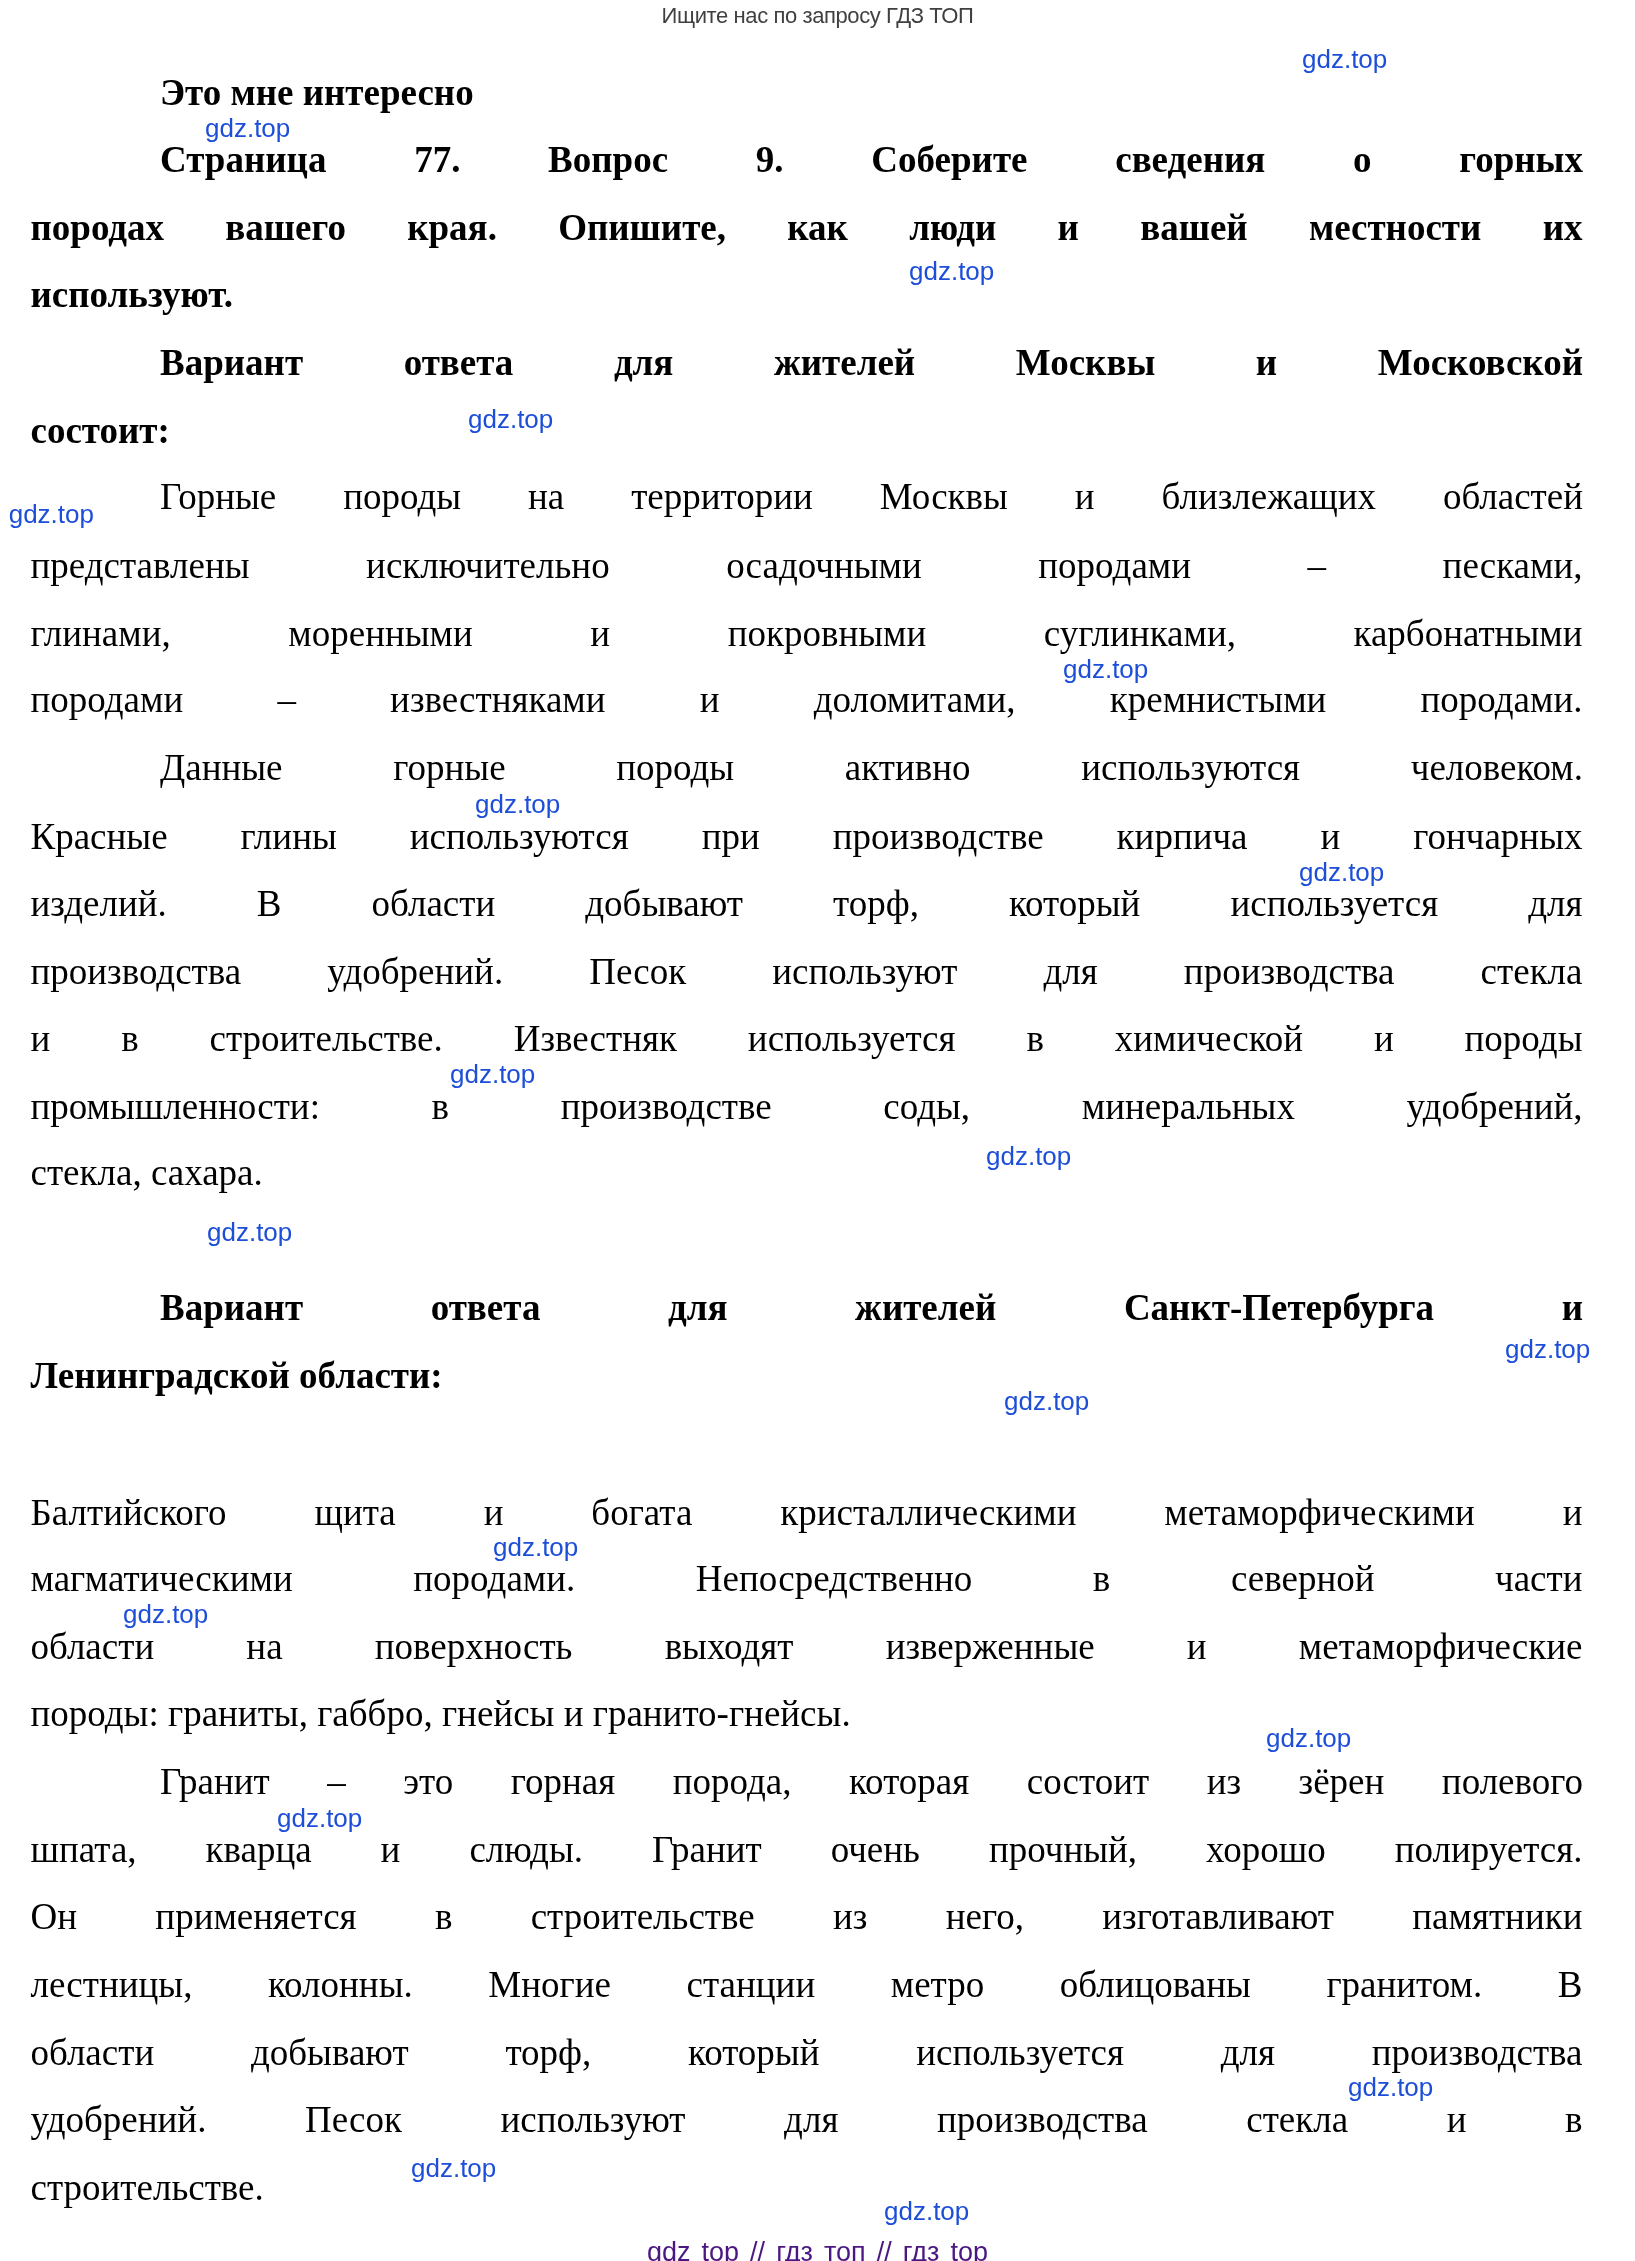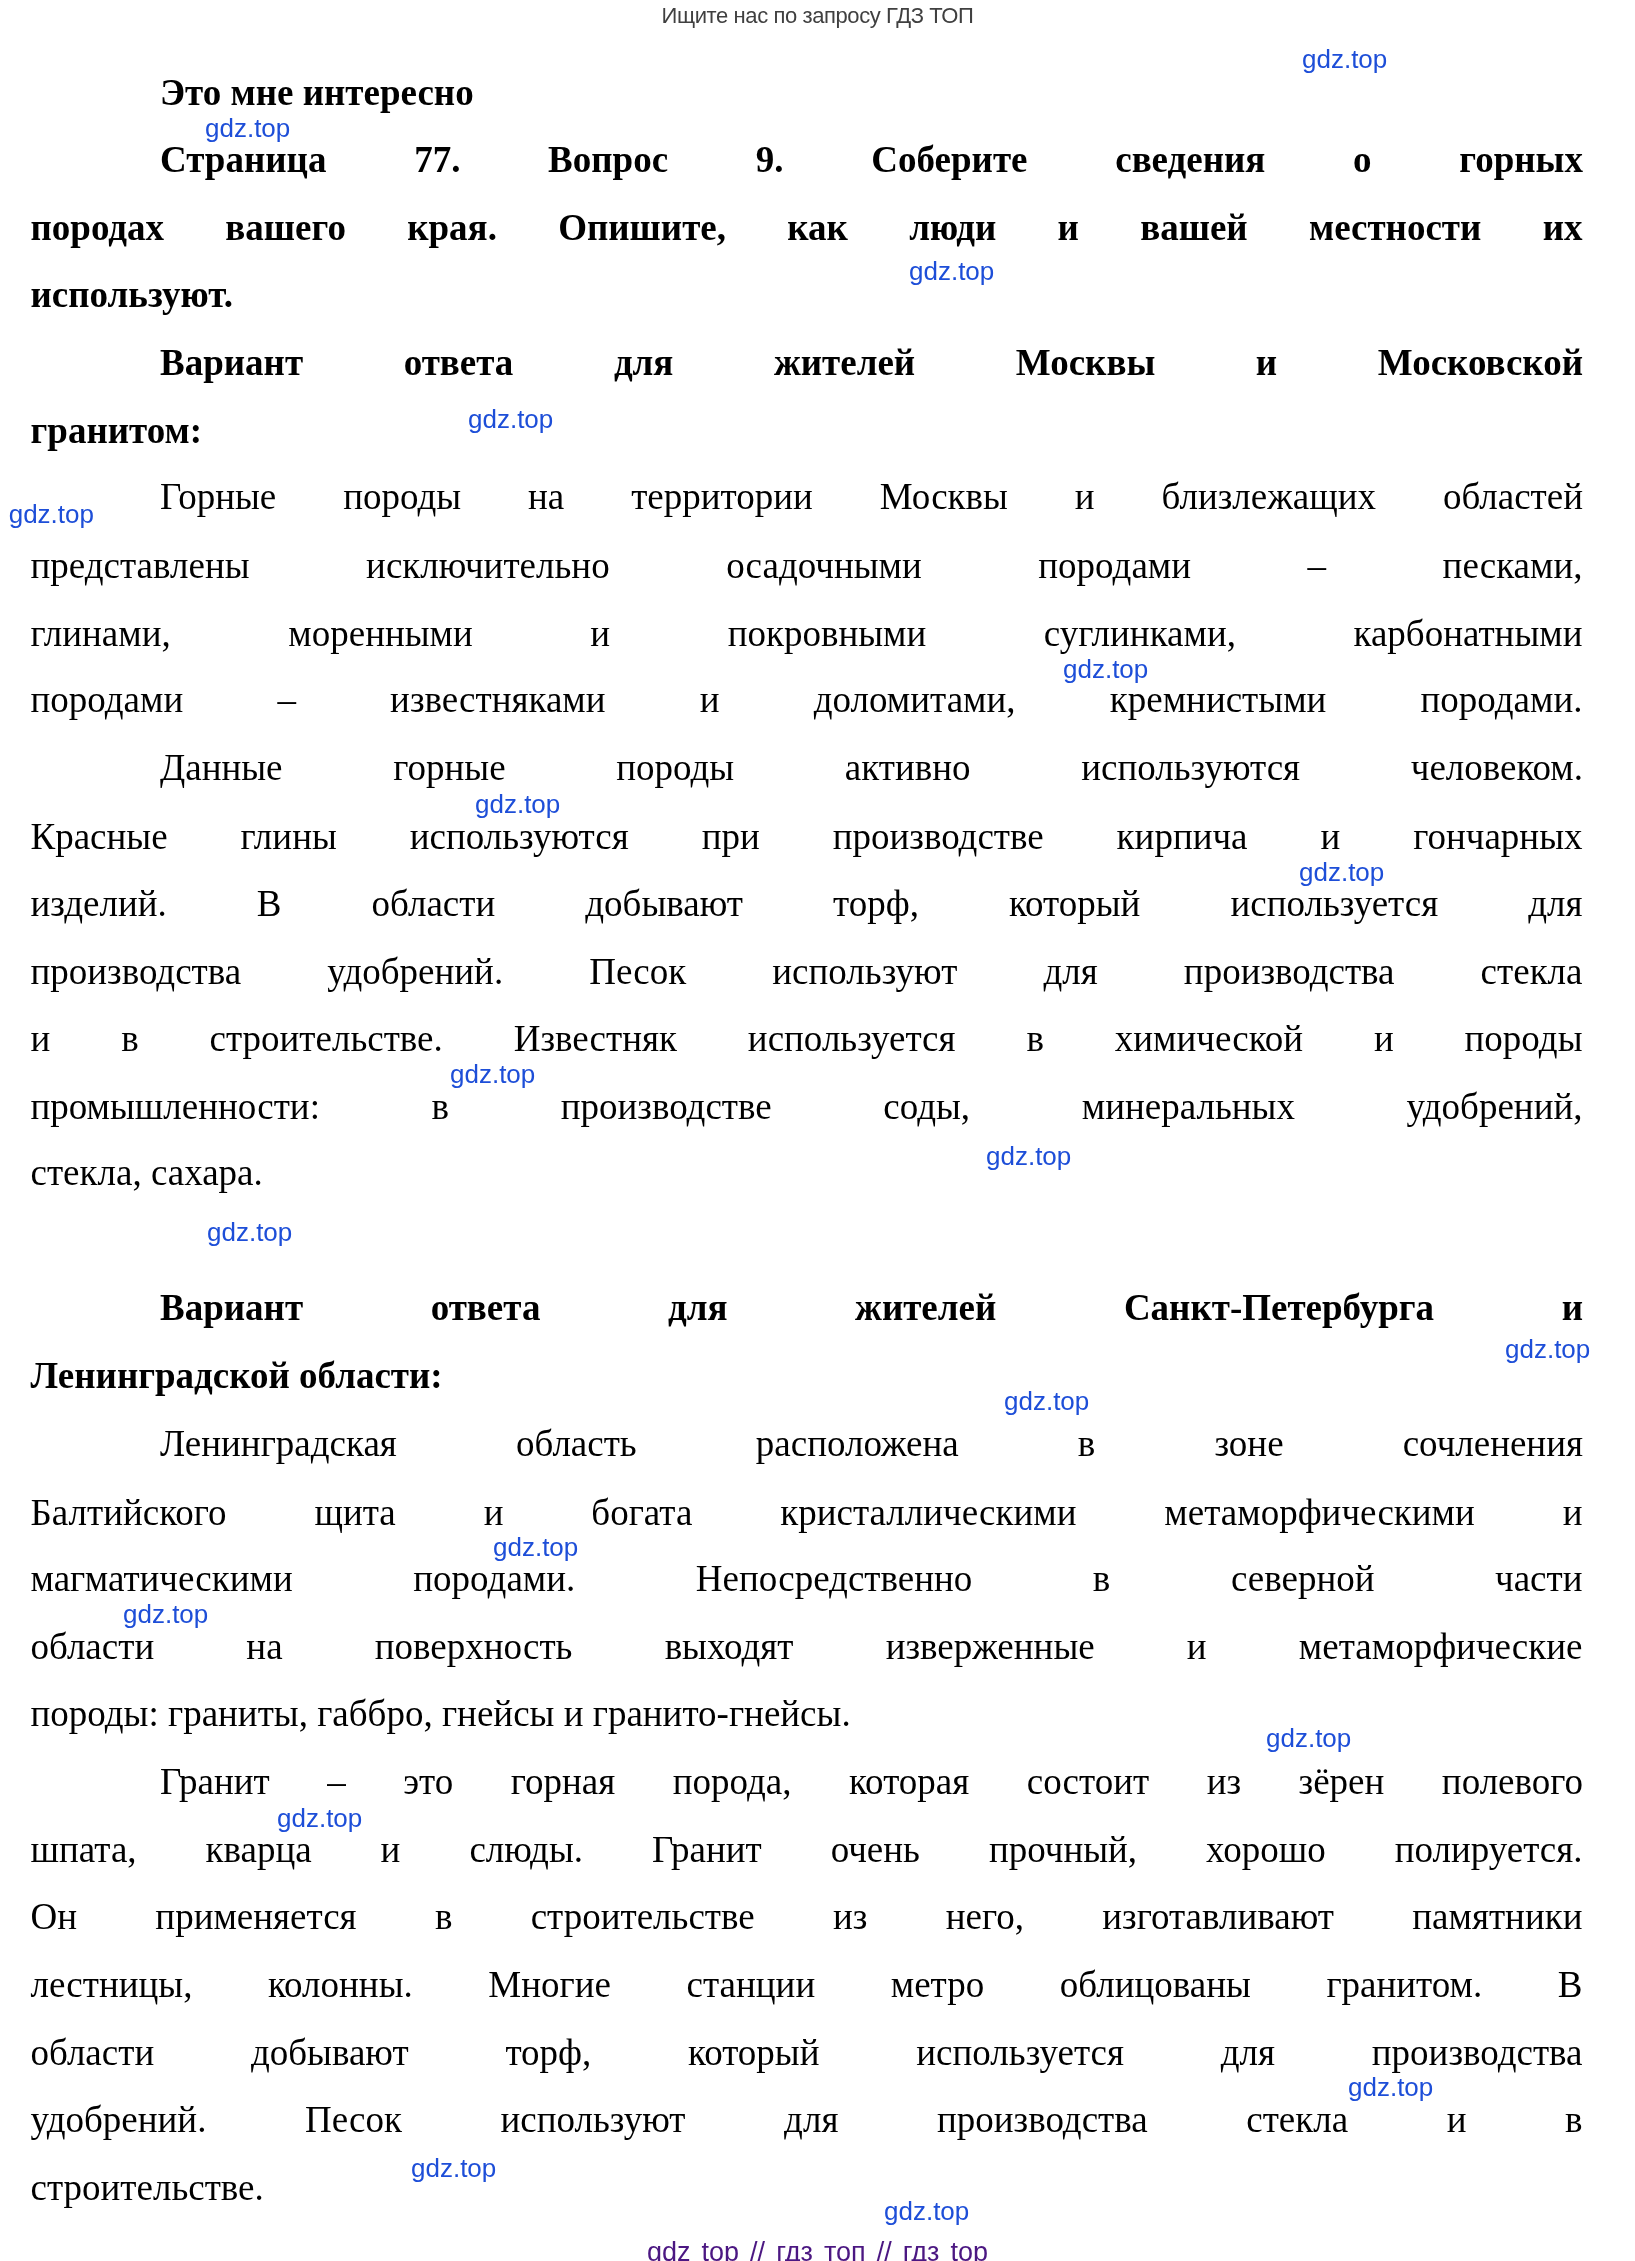--- a/index.html
+++ b/index.html
@@ -23,39 +23,38 @@
 
   <div class="banner">Ищите нас по запросу ГДЗ ТОП</div>
 
   <div class="ln b ind" style="top:62px;">Это мне интересно</div>
 
   <div class="ln b ind j" style="top:129px;">Страница 77. Вопрос 9.      Соберите сведения о горных</div>
   <div class="ln b j" style="top:197px;">породах вашего края. Опишите, как люди и вашей местности их</div>
   <div class="ln b" style="top:264px;">используют.</div>
 
   <div class="ln b ind j" style="top:332px;">Вариант ответа для жителей Москвы и Московской</div>
-  <div class="ln b" style="top:400px;">гранитом:</div>
+  <div class="ln b" style="top:400px;">состоит:</div>
 
   <div class="ln ind j" style="top:466px;">Горные породы на территории Москвы и близлежащих областей</div>
   <div class="ln j" style="top:535px;">представлены исключительно осадочными породами – песками,</div>
   <div class="ln j" style="top:603px;">глинами, моренными и покровными суглинками, карбонатными</div>
   <div class="ln j" style="top:669px;">породами – известняками и доломитами, кремнистыми породами.</div>
 
   <div class="ln ind j" style="top:737px;">Данные горные породы активно используются человеком.</div>
   <div class="ln j" style="top:806px;">Красные глины используются при производстве кирпича и гончарных</div>
   <div class="ln j" style="top:873px;">изделий. В области добывают торф, который используется для</div>
   <div class="ln j" style="top:941px;">производства удобрений. Песок используют для производства стекла</div>
   <div class="ln j" style="top:1008px;">и в строительстве. Известняк используется в химической и породы</div>
   <div class="ln j" style="top:1076px;">промышленности: в производстве соды, минеральных удобрений,</div>
   <div class="ln" style="top:1142px;">стекла, сахара.</div>
 
   <div class="ln b ind j" style="top:1277px;">Вариант ответа для жителей Санкт-Петербурга и</div>
   <div class="ln b" style="top:1345px;">Ленинградской области:</div>
 
-  <div class="ln ind j" style="top:1413px;">Ленинградская область расположена в зоне сочленения</div>
   <div class="ln j" style="top:1548px;">магматическими породами. Непосредственно в северной части</div>
   <div class="ln j" style="top:1482px;">Балтийского щита и богата кристаллическими метаморфическими и</div>
   <div class="ln j" style="top:1616px;">области на поверхность выходят изверженные и метаморфические</div>
   <div class="ln" style="top:1683px;">породы: граниты, габбро, гнейсы и гранито-гнейсы.</div>
 
   <div class="ln ind j" style="top:1751px;">Гранит – это горная порода, которая состоит из зёрен полевого</div>
   <div class="ln j" style="top:1819px;">шпата, кварца и слюды. Гранит очень прочный, хорошо полируется.</div>
   <div class="ln j" style="top:1886px;">Он применяется в строительстве из него, изготавливают памятники</div>
   <div class="ln j" style="top:1954px;">лестницы, колонны. Многие станции метро облицованы гранитом. В</div>
   <div class="ln j" style="top:2022px;">области добывают торф, который используется для производства</div>

